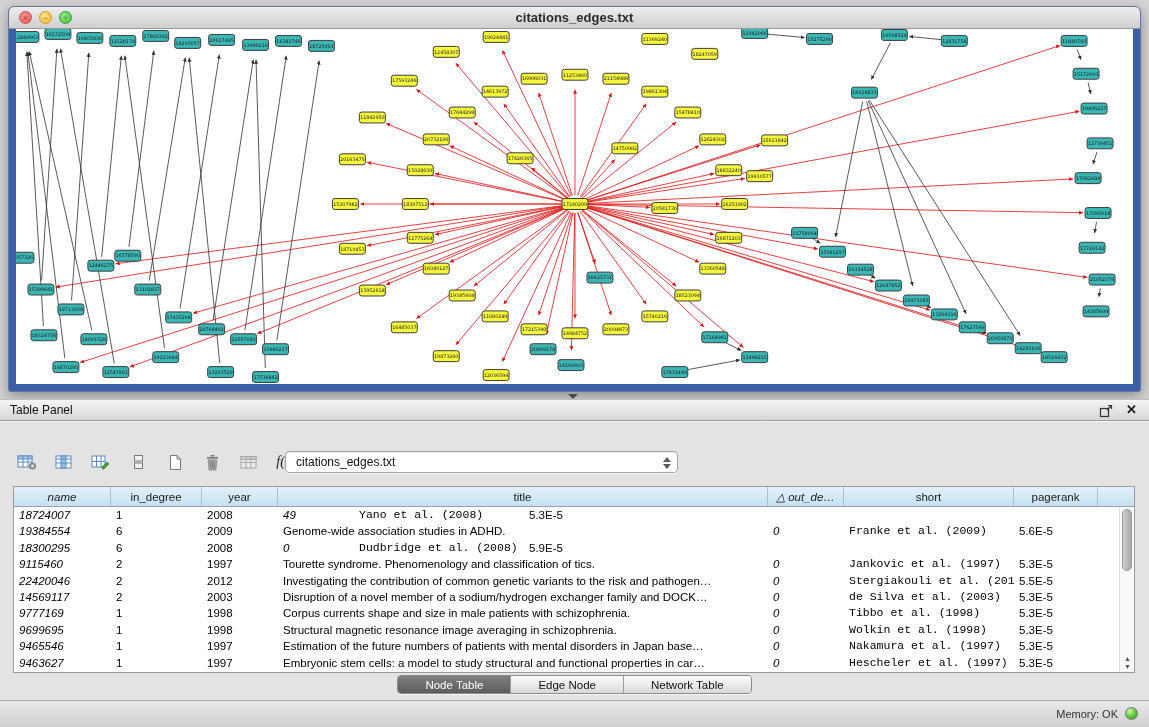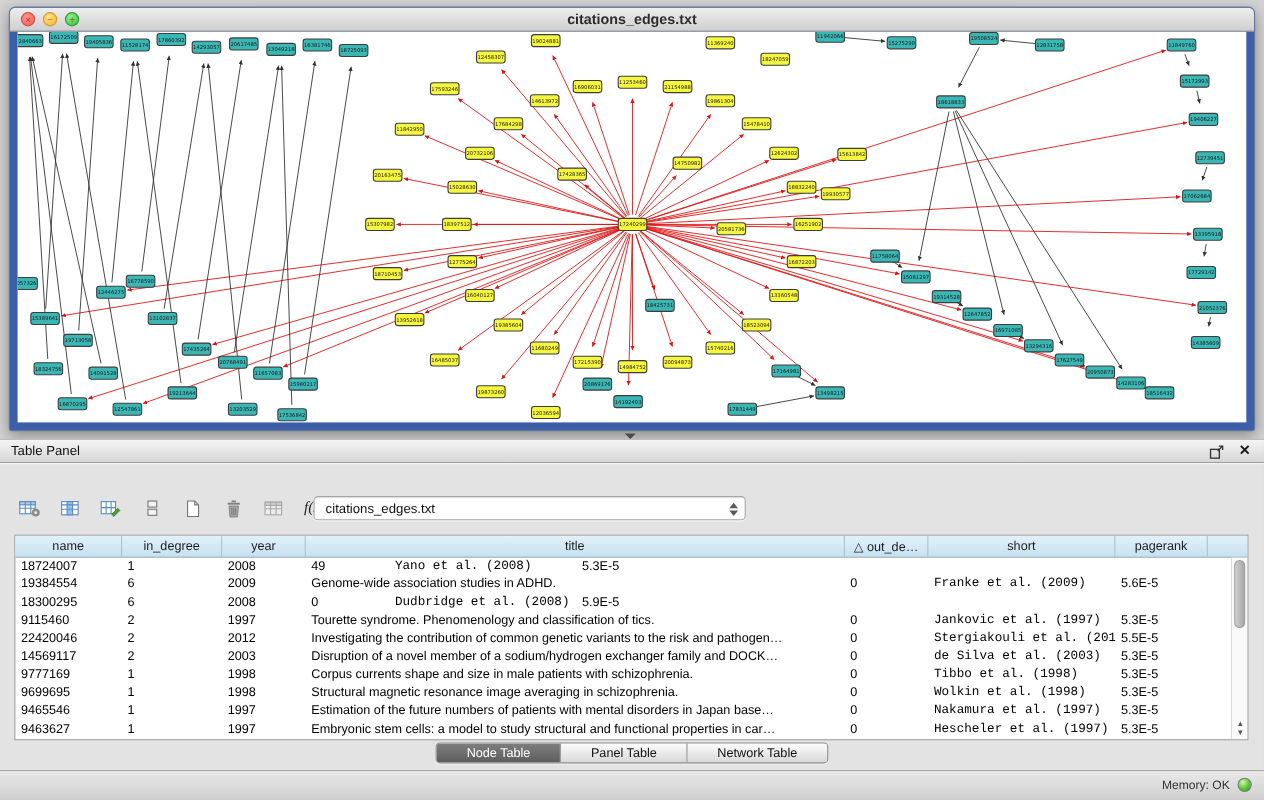--- a/index.html
+++ b/index.html
@@ -52,22 +52,22 @@
   
   #table-wrap { position:absolute; left:13px; top:64px; width:1122px; height:187px;
     background:#ffffff; border:1px solid #9b9b9b; overflow:hidden; }
   .thead { display:flex; height:20px; background:linear-gradient(#e2f1fa,#c6e1f1);
     border-bottom:1px solid #8fa6b4; font-size:11.5px; color:#1c1c1c; }
   .th { display:flex; align-items:center; justify-content:center; border-right:1px solid #a9c2cf; height:100%; overflow:hidden; white-space:nowrap; }
   .th.cf { border-right:none; flex:1; }
   .tr { display:flex; height:16.4px; align-items:center; font-size:11.5px; color:#000; }
   .td { padding:0 5px; white-space:nowrap; overflow:hidden; height:100%; line-height:16.4px; }
   .td.c { text-align:left;font-family:Liberation Mono, monospace; }
-  .c0 { width:97px; } .c1 { width:91px; } .c2 { width:76px; } .c3 { width:490px; }
-  .c4 { width:76px; } .c5 { width:170px; } .c6 { width:84px; }
+  .c0 { width:97px;font-style:italic; } .c1 { width:91px; } .c2 { width:76px; } .c3 { width:490px; }
+  .c4 { width:76px;font-style:italic; } .c5 { width:170px; } .c6 { width:84px; }
   .vscroll { position:absolute; right:0; top:20px; bottom:0; width:15px; background:#fafafa; border-left:1px solid #dcdcdc; }
   .vthumb { position:absolute; left:2px; top:2px; width:10px; height:62px; border-radius:5px;
     background:linear-gradient(90deg,#cfcfcf,#a8a8a8); border:1px solid #9a9a9a; }
   .varrows { position:absolute; left:0; bottom:1px; width:15px; text-align:center; font-size:7px; line-height:8px; color:#555; }
 
   
   .tabs { position:absolute; left:0; right:0; top:253px; display:flex; justify-content:center; }
   .seg { display:flex; height:19px; border:1px solid #8b8b8b; border-radius:4px; overflow:hidden;
     box-shadow:0 1px 0 rgba(255,255,255,.7); }
   .seg .tab { border:none; outline:none; background:linear-gradient(#fdfdfd,#d8d8d8);
@@ -787,21 +787,21 @@
       </div>
     <div class="vscroll">
       <div class="vthumb"></div>
       <div class="varrows">▲<br>▼</div>
     </div>
   </div>
 
   <div class="tabs">
     <div class="seg" id="tabs-seg">
         <button class="tab selected">Node Table</button>
-        <button class="tab">Panel Table</button>
+        <button class="tab">Edge Node</button>
         <button class="tab">Network Table</button>
       </div>
   </div>
 </div>
 
 <div id="status-bar">
   <span class="memory">Memory: OK</span>
   <span class="mem-light"></span>
 </div>
 

